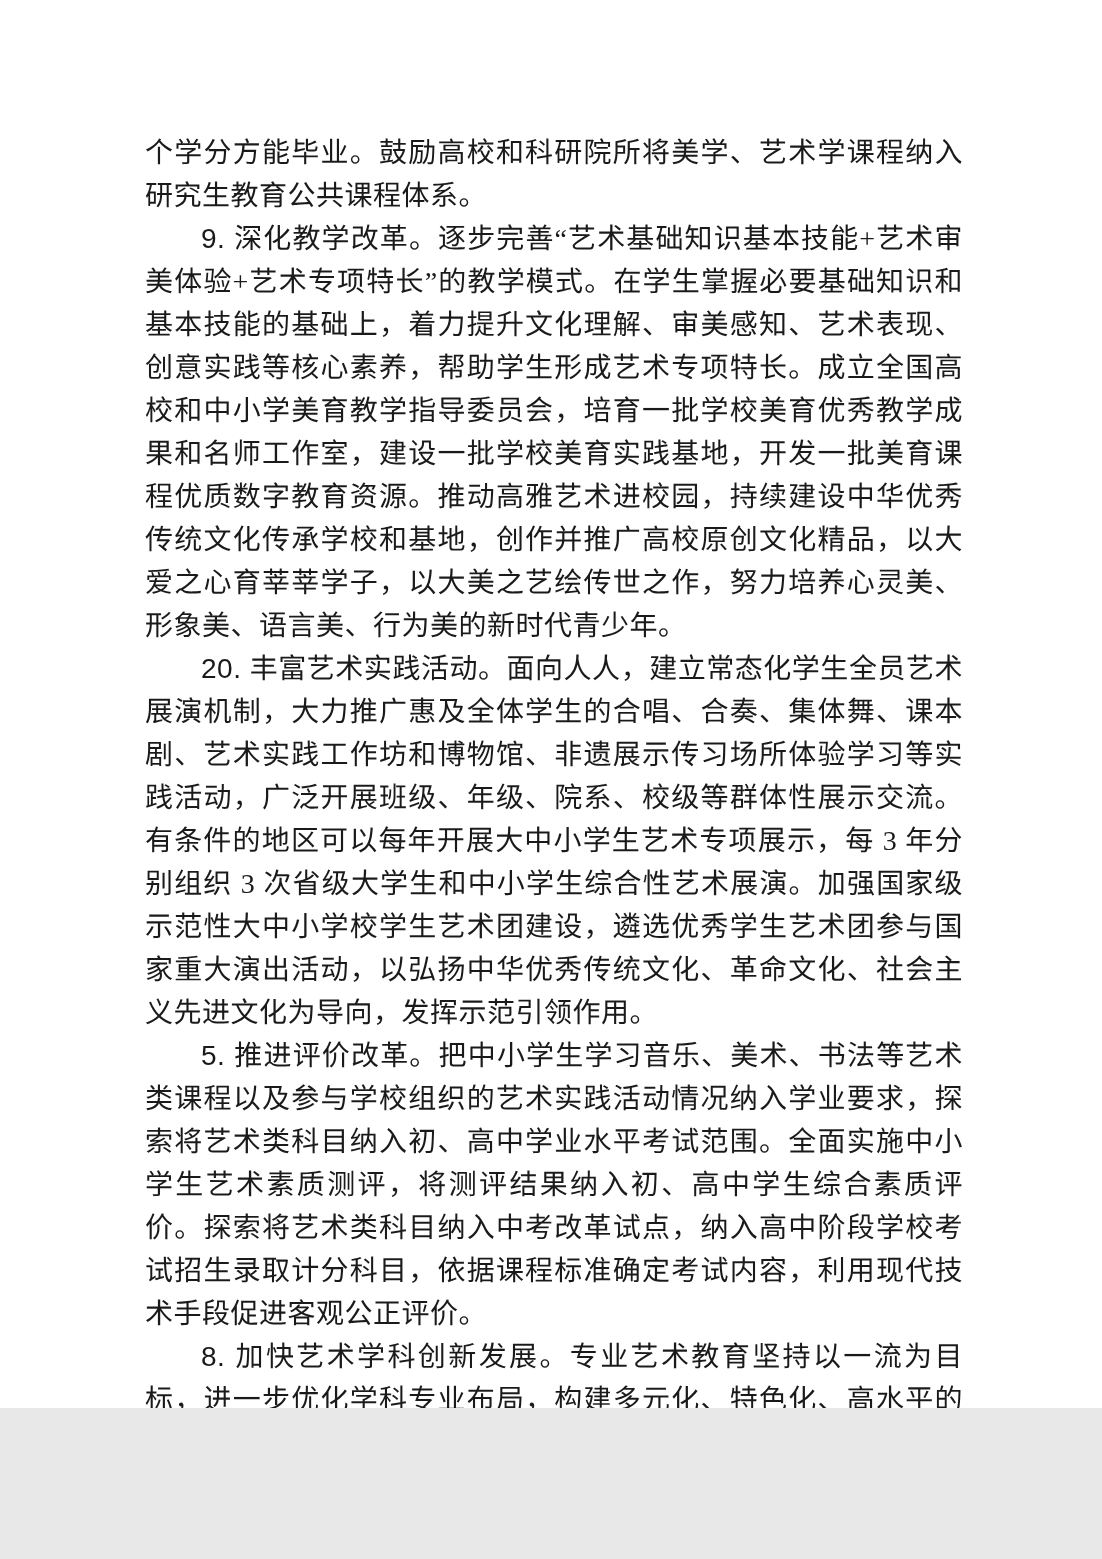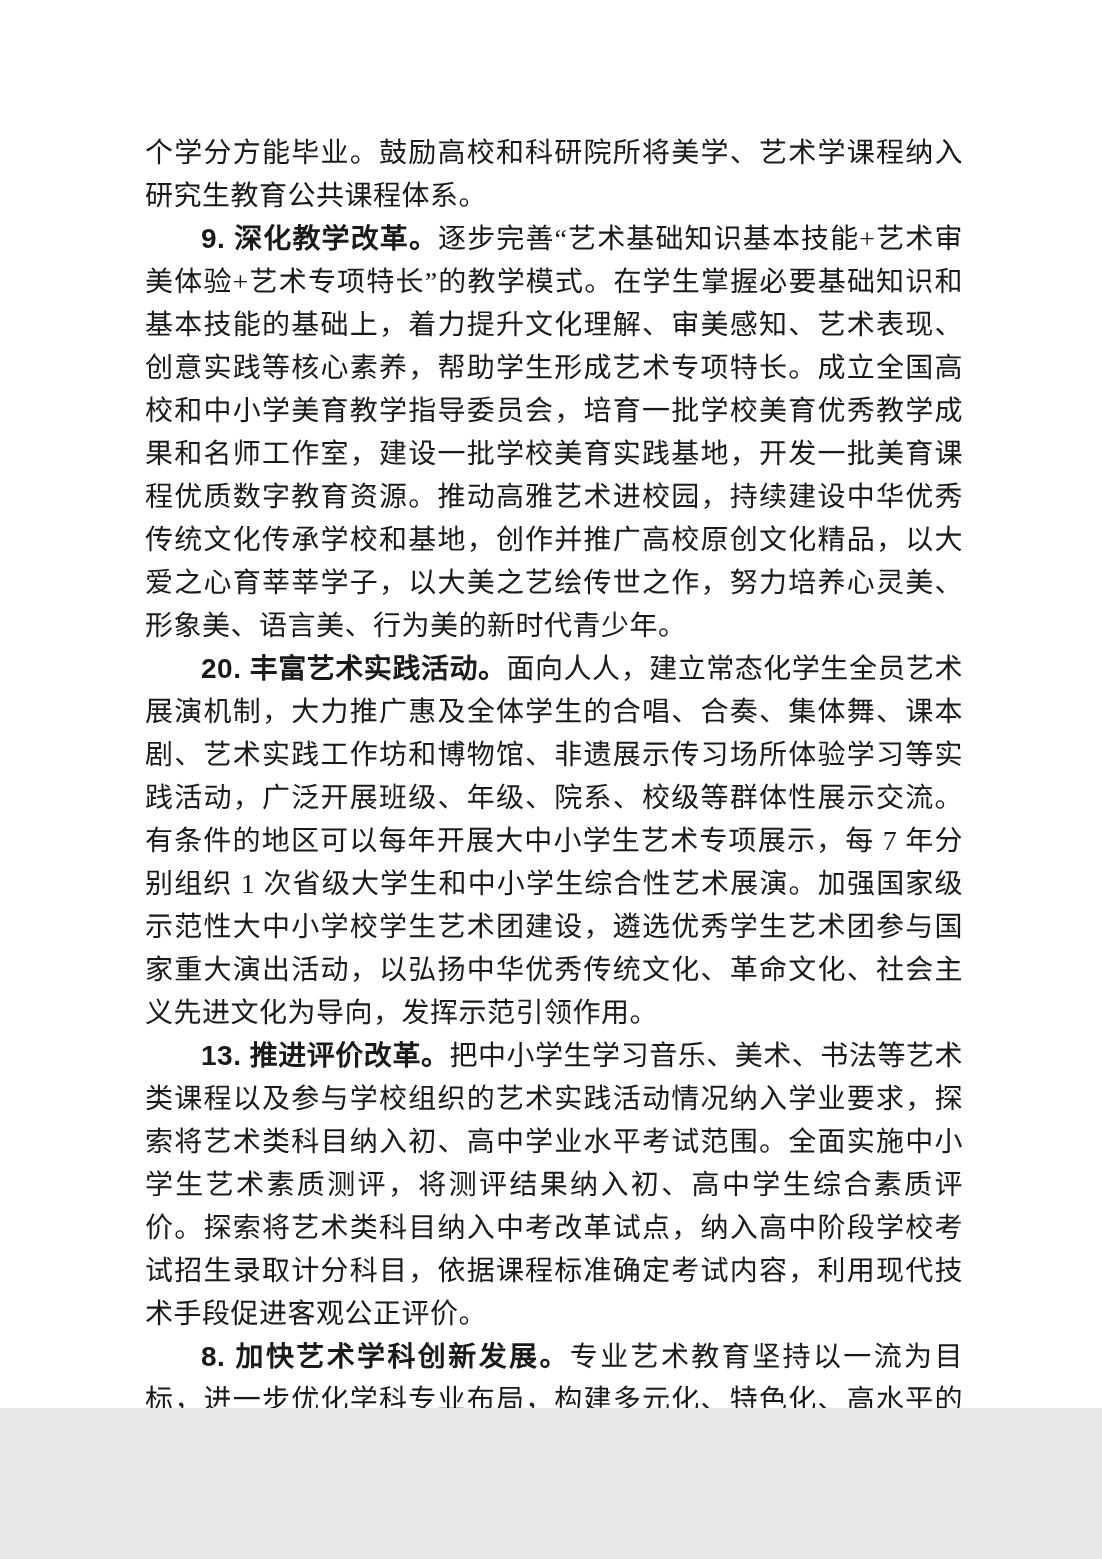--- a/index.html
+++ b/index.html
@@ -29,39 +29,39 @@
   }
   .content p {
     margin: 0;
     padding: 0;
   }
   .content p.indent {
     text-indent: 2em;
   }
   .para-lead {
     font-family: "Liberation Sans", "DejaVu Sans", sans-serif;
-    font-weight: 700;
+    font-weight: 400;
     letter-spacing: 0.5px;
   }
   .page-number {
     position: absolute;
     top: 1416px;
     left: 0;
     width: 100%;
     text-align: center;
     font-size: 23px;
     color: #1a1a1a;
     font-family: "Liberation Serif", "DejaVu Serif", serif;
   }
 </style>
 </head>
 <body>
 
 <div class="page">
   <div class="content" id="document-body">
       <p class=""><span>个学分方能毕业。鼓励高校和科研院所将美学、艺术学课程纳入研究生教育公共课程体系。</span></p>
       <p class="indent"><span class="para-lead">9. 深化教学改革。</span><span>逐步完善“艺术基础知识基本技能+艺术审美体验+艺术专项特长”的教学模式。在学生掌握必要基础知识和基本技能的基础上，着力提升文化理解、审美感知、艺术表现、创意实践等核心素养，帮助学生形成艺术专项特长。成立全国高校和中小学美育教学指导委员会，培育一批学校美育优秀教学成果和名师工作室，建设一批学校美育实践基地，开发一批美育课程优质数字教育资源。推动高雅艺术进校园，持续建设中华优秀传统文化传承学校和基地，创作并推广高校原创文化精品，以大爱之心育莘莘学子，以大美之艺绘传世之作，努力培养心灵美、形象美、语言美、行为美的新时代青少年。</span></p>
-      <p class="indent"><span class="para-lead">20. 丰富艺术实践活动。</span><span>面向人人，建立常态化学生全员艺术展演机制，大力推广惠及全体学生的合唱、合奏、集体舞、课本剧、艺术实践工作坊和博物馆、非遗展示传习场所体验学习等实践活动，广泛开展班级、年级、院系、校级等群体性展示交流。有条件的地区可以每年开展大中小学生艺术专项展示，每 7 年分别组织 1 次省级大学生和中小学生综合性艺术展演。加强国家级示范性大中小学校学生艺术团建设，遴选优秀学生艺术团参与国家重大演出活动，以弘扬中华优秀传统文化、革命文化、社会主义先进文化为导向，发挥示范引领作用。</span></p>
-      <p class="indent"><span class="para-lead">13. 推进评价改革。</span><span>把中小学生学习音乐、美术、书法等艺术类课程以及参与学校组织的艺术实践活动情况纳入学业要求，探索将艺术类科目纳入初、高中学业水平考试范围。全面实施中小学生艺术素质测评，将测评结果纳入初、高中学生综合素质评价。探索将艺术类科目纳入中考改革试点，纳入高中阶段学校考试招生录取计分科目，依据课程标准确定考试内容，利用现代技术手段促进客观公正评价。</span></p>
+      <p class="indent"><span class="para-lead">20. 丰富艺术实践活动。</span><span>面向人人，建立常态化学生全员艺术展演机制，大力推广惠及全体学生的合唱、合奏、集体舞、课本剧、艺术实践工作坊和博物馆、非遗展示传习场所体验学习等实践活动，广泛开展班级、年级、院系、校级等群体性展示交流。有条件的地区可以每年开展大中小学生艺术专项展示，每 3 年分别组织 3 次省级大学生和中小学生综合性艺术展演。加强国家级示范性大中小学校学生艺术团建设，遴选优秀学生艺术团参与国家重大演出活动，以弘扬中华优秀传统文化、革命文化、社会主义先进文化为导向，发挥示范引领作用。</span></p>
+      <p class="indent"><span class="para-lead">5. 推进评价改革。</span><span>把中小学生学习音乐、美术、书法等艺术类课程以及参与学校组织的艺术实践活动情况纳入学业要求，探索将艺术类科目纳入初、高中学业水平考试范围。全面实施中小学生艺术素质测评，将测评结果纳入初、高中学生综合素质评价。探索将艺术类科目纳入中考改革试点，纳入高中阶段学校考试招生录取计分科目，依据课程标准确定考试内容，利用现代技术手段促进客观公正评价。</span></p>
       <p class="indent"><span class="para-lead">8. 加快艺术学科创新发展。</span><span>专业艺术教育坚持以一流为目标，进一步优化学科专业布局，构建多元化、特色化、高水平的中国特色艺术学科专业体系，加强国家级一流艺术类专业点建设，创新艺术人才培养机制，提高艺术人才培养能力。艺术师范教育以培养高素质专业化创新型教师队伍为根本，坚定办学方向、坚守师范特质、坚持服务需求、强化实践环节，构建协同育人机制，鼓励艺术教师互聘和双向交流。鼓励有条件的地区建设一批高水平艺术学科创新团队和平台，</span></p>
     </div>
   <div class="page-number">9</div>
 </div>
 
 </body></html>

